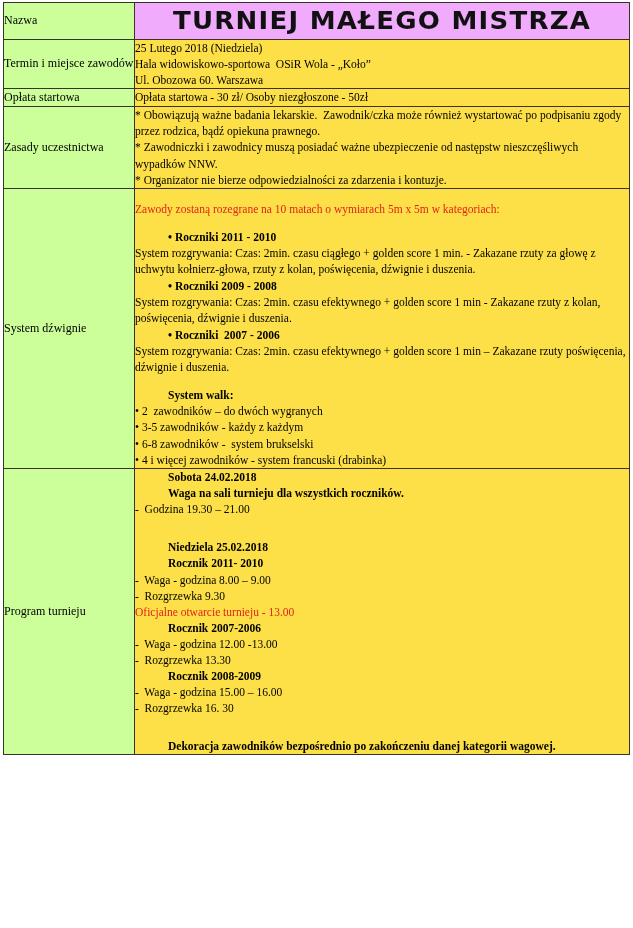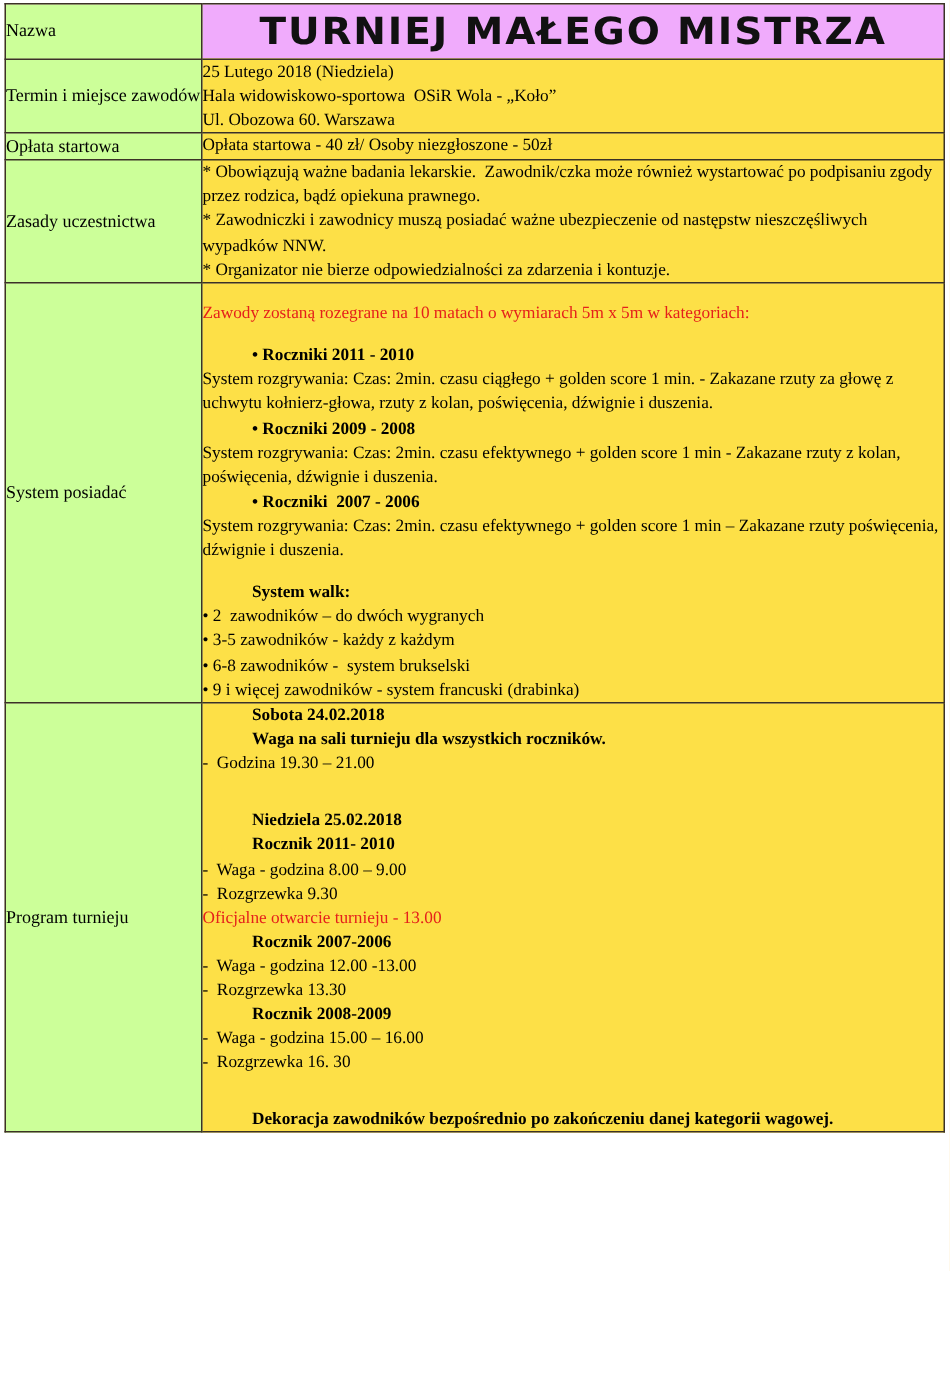--- a/index.html
+++ b/index.html
@@ -124,50 +124,50 @@
           <span class="line">Hala widowiskowo-sportowa  OSiR Wola - „Koło”</span>
           <span class="line">Ul. Obozowa 60. Warszawa</span>
         </td>
       </tr>
 
 
 
       <tr>
         <td class="label mid">Opłata startowa</td>
         <td class="content">
-          <span class="line">Opłata startowa - 40 zł/ Osoby niezgłoszone - 50zł</span>
+          <span class="line">Opłata startowa - 30 zł/ Osoby niezgłoszone - 50zł</span>
         </td>
       </tr>
 
       <tr>
         <td class="label mid">Zasady uczestnictwa</td>
         <td class="content">
           <span class="line">* Obowiązują ważne badania lekarskie.  Zawodnik/czka może również wystartować po podpisaniu zgody przez rodzica, bądź opiekuna prawnego.</span>
           <span class="line">* Zawodniczki i zawodnicy muszą posiadać ważne ubezpieczenie od następstw nieszczęśliwych wypadków NNW.</span>
           <span class="line">* Organizator nie bierze odpowiedzialności za zdarzenia i kontuzje.</span>
         </td>
       </tr>
 
       <tr>
-        <td class="label mid">System posiadać</td>
+        <td class="label mid">System dźwignie</td>
         <td class="content">
           <span class="line redb">Zawody zostaną rozegrane na 10 matach o wymiarach 5m x 5m w kategoriach:</span>
           <span class="blank-line"></span>
           <span class="line b">• Roczniki 2011 - 2010</span>
           <span class="line">System rozgrywania: Czas: 2min. czasu ciągłego + golden score 1 min. - Zakazane rzuty za głowę z uchwytu kołnierz-głowa, rzuty z kolan, poświęcenia, dźwignie i duszenia.</span>
           <span class="line b">• Roczniki 2009 - 2008</span>
           <span class="line">System rozgrywania: Czas: 2min. czasu efektywnego + golden score 1 min - Zakazane rzuty z kolan, poświęcenia, dźwignie i duszenia.</span>
           <span class="line b">• Roczniki  2007 - 2006</span>
           <span class="line">System rozgrywania: Czas: 2min. czasu efektywnego + golden score 1 min – Zakazane rzuty poświęcenia, dźwignie i duszenia.</span>
           <span class="blank-line"></span>
           <span class="line b">System walk:</span>
           <span class="line">• 2  zawodników – do dwóch wygranych</span>
           <span class="line">• 3-5 zawodników - każdy z każdym</span>
           <span class="line">• 6-8 zawodników -  system brukselski</span>
-          <span class="line">• 9 i więcej zawodników - system francuski (drabinka)</span>
+          <span class="line">• 4 i więcej zawodników - system francuski (drabinka)</span>
         </td>
       </tr>
 
       <tr>
         <td class="label mid">Program turnieju</td>
         <td class="content tight">
           <span class="line b">Sobota 24.02.2018</span>
           <span class="line b">Waga na sali turnieju dla wszystkich roczników.</span>
           <span class="line">-  Godzina 19.30 – 21.00</span>
           <span class="blank-line"></span>

